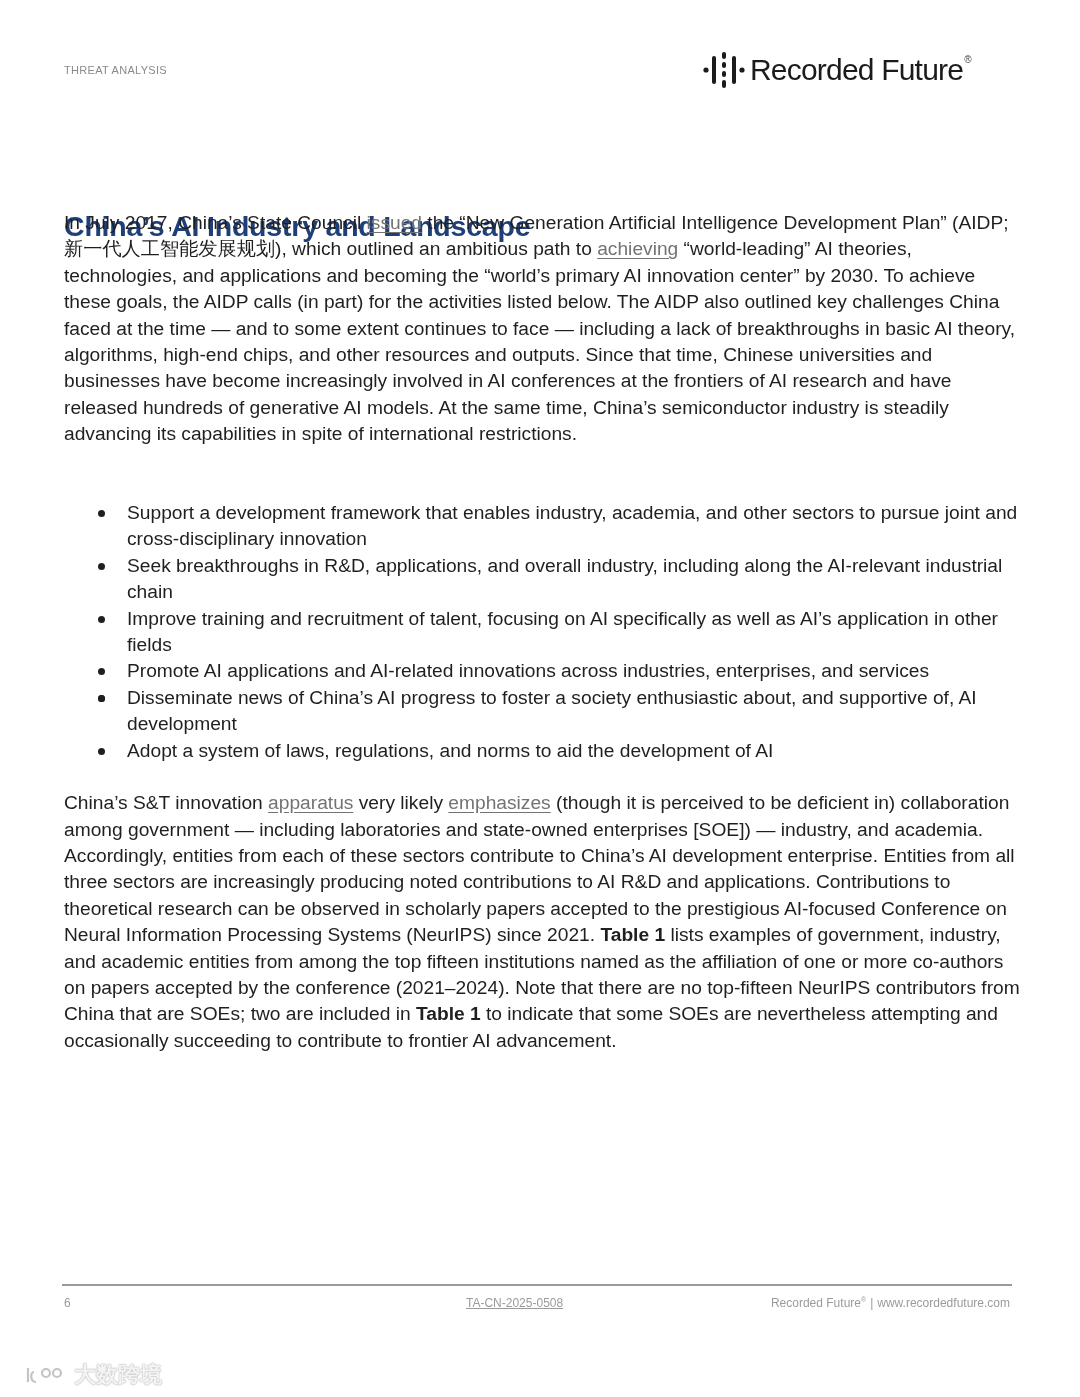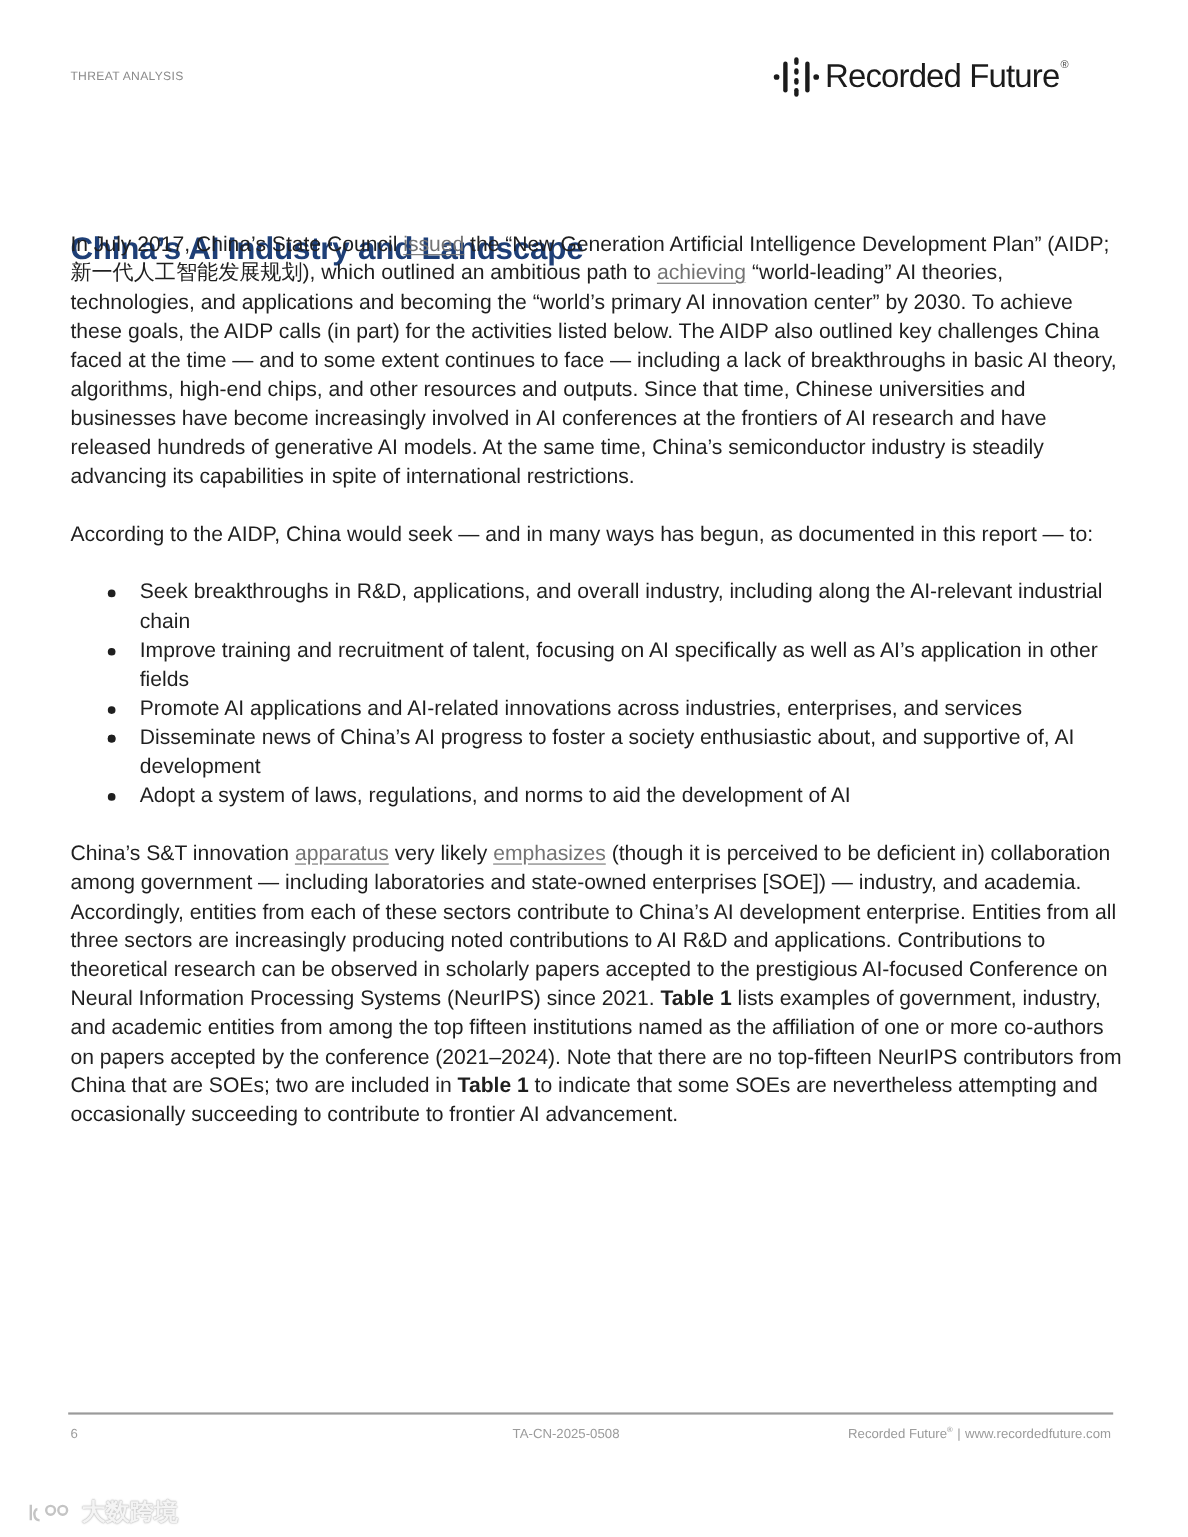--- a/index.html
+++ b/index.html
@@ -43,21 +43,21 @@
     position: absolute; left: 34px; top: 10px; width: 7px; height: 7px;
     border-radius: 50%; background: #1f1f1f;
   }
   .footer-rule {
     position: absolute; left: 62px; top: 1284px; width: 950px; height: 2px; background: #9a9a9a;
   }
   .footer {
     position: absolute; top: 1296px; font-size: 12px; color: #9b9b9b;
   }
   .footer.page { left: 64px; }
-  .footer.code { left: 466px; }
+  .footer.code { left: 466px; text-decoration: underline; }
   .footer.site { right: 70px; }
   .footer sup { font-size: 7px; }
   .footer .sep { display: inline-block; margin: 0 4px; color: #9b9b9b; }
   .watermark {
     position: absolute; left: 24px; top: 1362px; height: 26px;
     display: flex; align-items: center; gap: 6px;
     color: #f4f4f4; font-size: 22px; font-weight: 700;
     text-shadow: 0 0 2px #bdbdbd, 0 0 1px #9e9e9e;
   }
   .watermark-icon { width: 44px; height: 22px; }
@@ -82,23 +82,23 @@
   <span class="logo-reg">®</span>
 </div>
 
 <h1 class="title">China’s AI Industry and Landscape</h1>
 
 <div class="content">
   <p><span>In July 2017, China’s State Council </span><a class="link">issued</a><span> the “New Generation Artificial Intelligence Development Plan” (AIDP; 新一代人工智能发展规划), which outlined an ambitious path to </span><a class="link">achieving</a><span> “world-leading” AI theories, technologies, and applications and becoming the “world’s primary AI innovation center” by 2030. To achieve these goals, the AIDP calls (in part) for the activities listed below. The AIDP also outlined key challenges China faced at the time — and to some extent continues to face — including a lack of breakthroughs in basic AI theory, algorithms, high-end chips, and other resources and outputs. Since that time, Chinese universities and businesses have become increasingly involved in AI conferences at the frontiers of AI research and have released hundreds of generative AI models. At the same time, China’s semiconductor industry is steadily advancing its capabilities in spite of international restrictions.</span></p>
 
   <div class="gap"></div>
 
-  <p>According to the AIDP, China would seek — and in many ways has begun, as documented in this report — to:</p>
 
   <ul class="bullets">
+    <li><span class="dot"></span><span>Support a development framework that enables industry, academia, and other sectors to pursue joint and cross-disciplinary innovation</span></li>
     <li><span class="dot"></span><span>Seek breakthroughs in R&amp;D, applications, and overall industry, including along the AI-relevant industrial chain</span></li>
     <li><span class="dot"></span><span>Improve training and recruitment of talent, focusing on AI specifically as well as AI’s application in other fields</span></li>
     <li><span class="dot"></span><span>Promote AI applications and AI-related innovations across industries, enterprises, and services</span></li>
     <li><span class="dot"></span></li>
     <li><span class="dot"></span><span>Disseminate news of China’s AI progress to foster a society enthusiastic about, and supportive of, AI development</span></li>
     <li><span class="dot"></span><span>Adopt a system of laws, regulations, and norms to aid the development of AI</span></li>
   </ul>
 
   <p><span>China’s S&amp;T innovation </span><a class="link">apparatus</a><span> very likely </span><a class="link">emphasizes</a><span> (though it is perceived to be deficient in) collaboration among government — including laboratories and state-owned enterprises [SOE]) — industry, and academia. Accordingly, entities from each of these sectors contribute to China’s AI development enterprise. Entities from all three sectors are increasingly producing noted contributions to AI R&amp;D and applications. Contributions to theoretical research can be observed in scholarly papers accepted to the prestigious AI-focused Conference on Neural Information Processing Systems (NeurIPS) since 2021. </span><span class="bold">Table 1</span><span> lists examples of government, industry, and academic entities from among the top fifteen institutions named as the affiliation of one or more co-authors on papers accepted by the conference (2021–2024). Note that there are no top-fifteen NeurIPS contributors from China that are SOEs; two are included in </span><span class="bold">Table 1</span><span> to indicate that some SOEs are nevertheless attempting and occasionally succeeding to contribute to frontier AI advancement.</span></p>
 </div>

